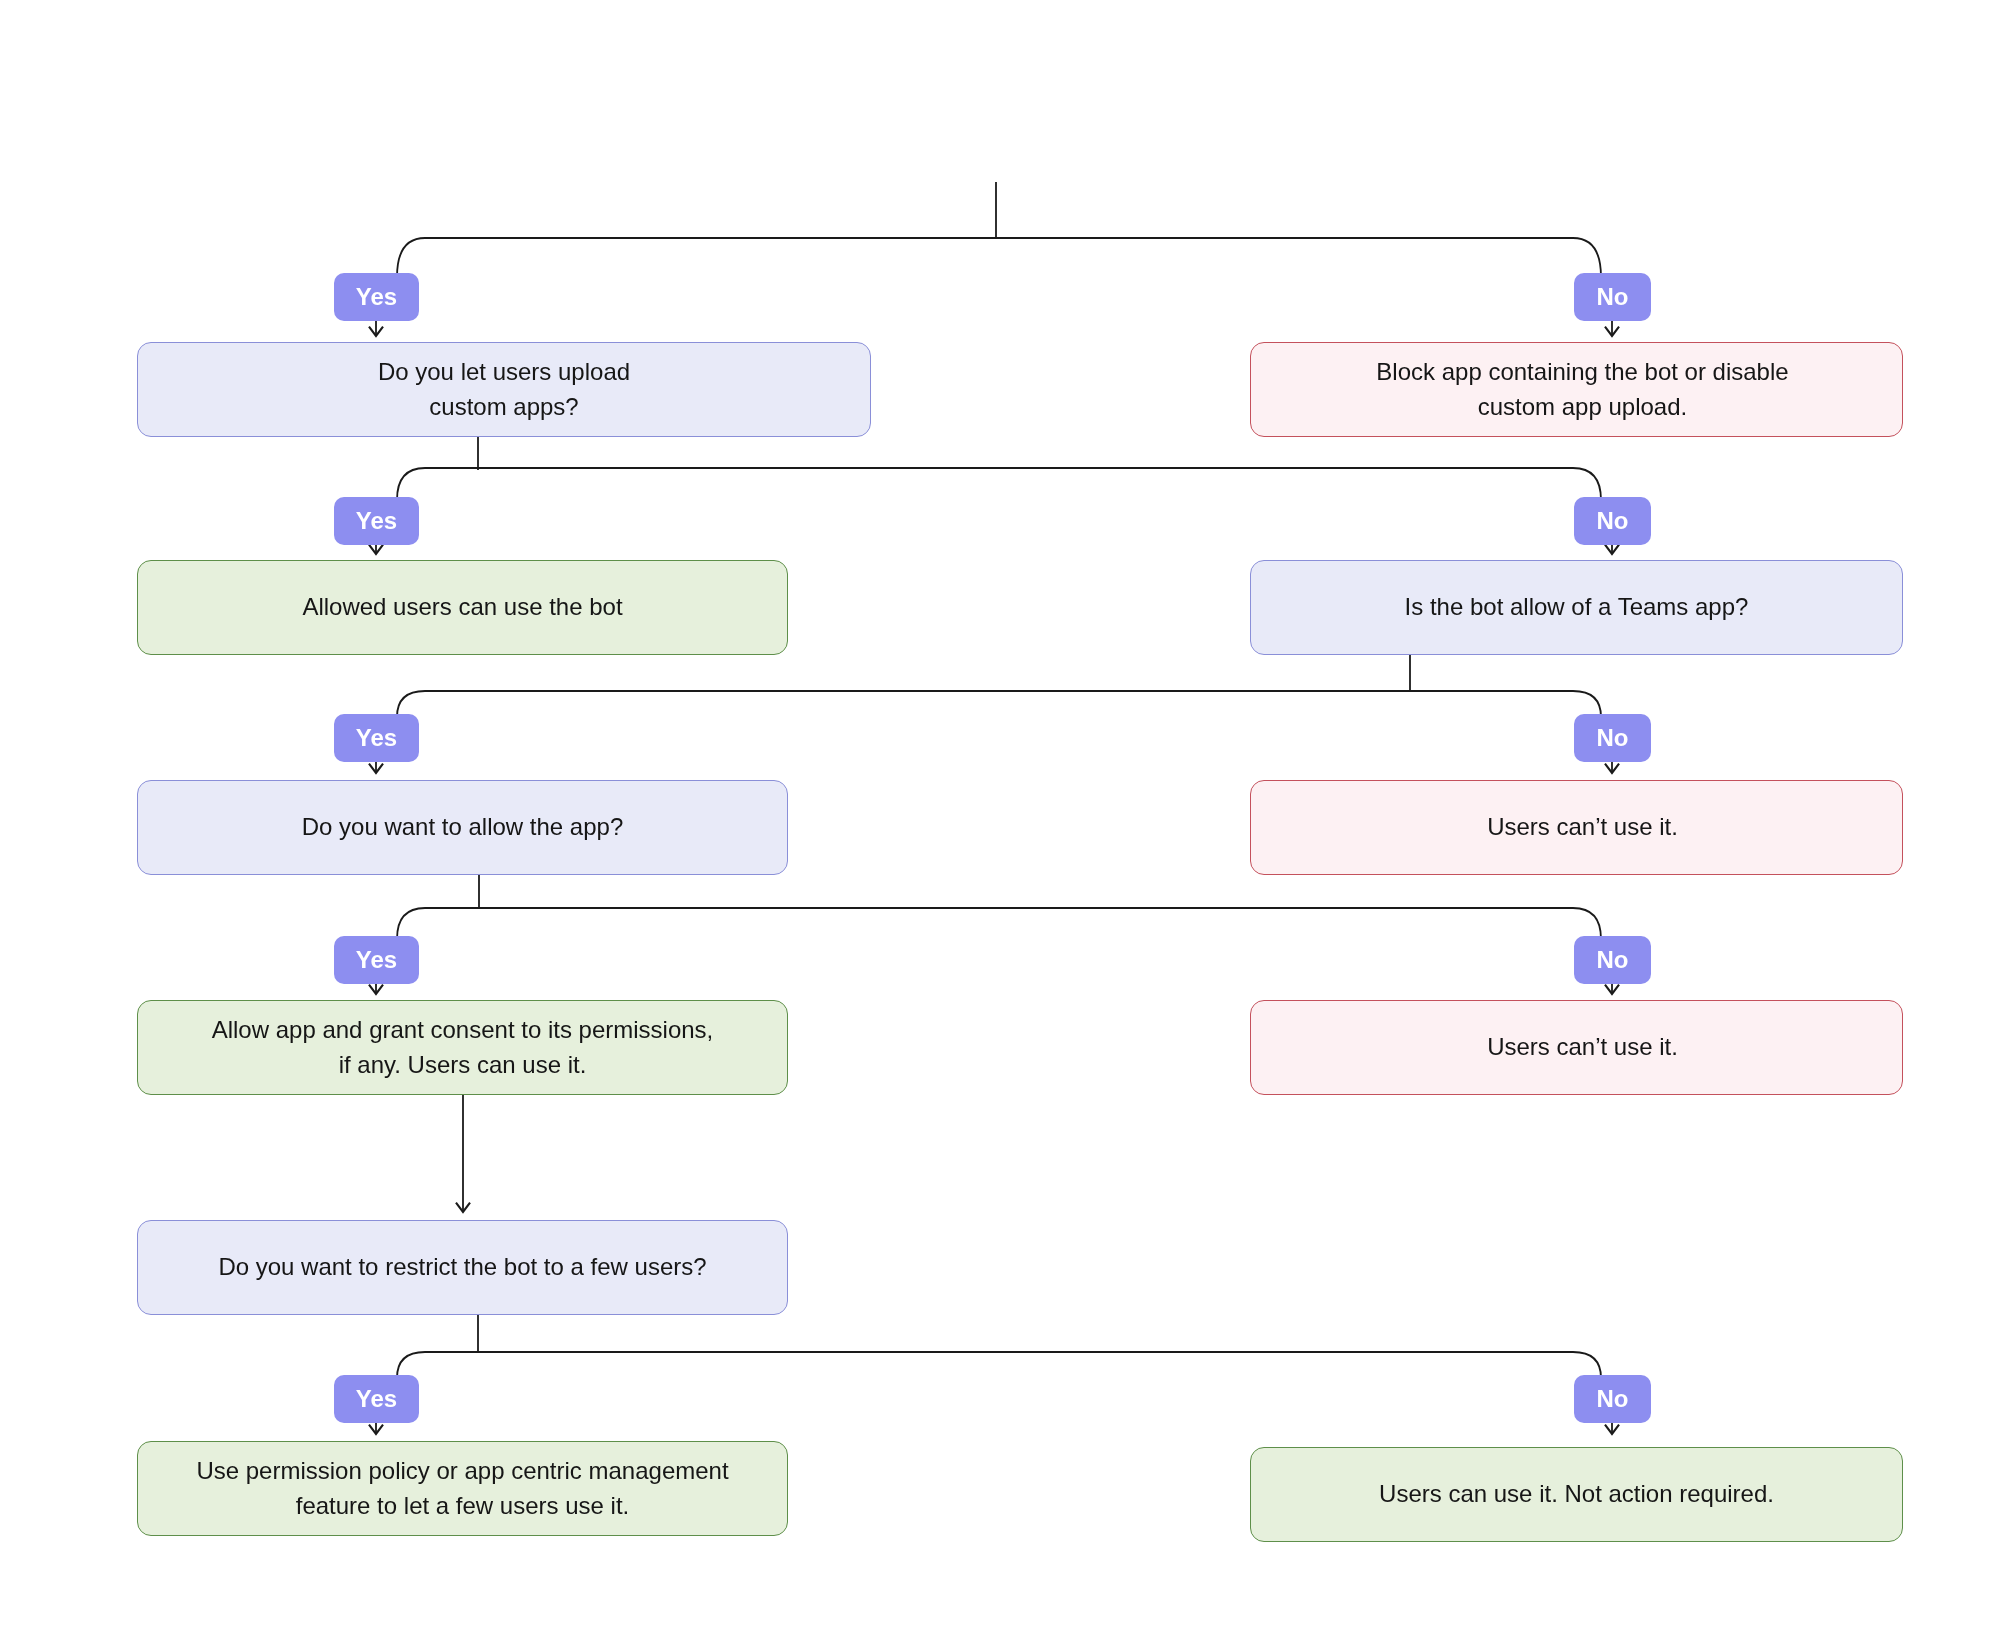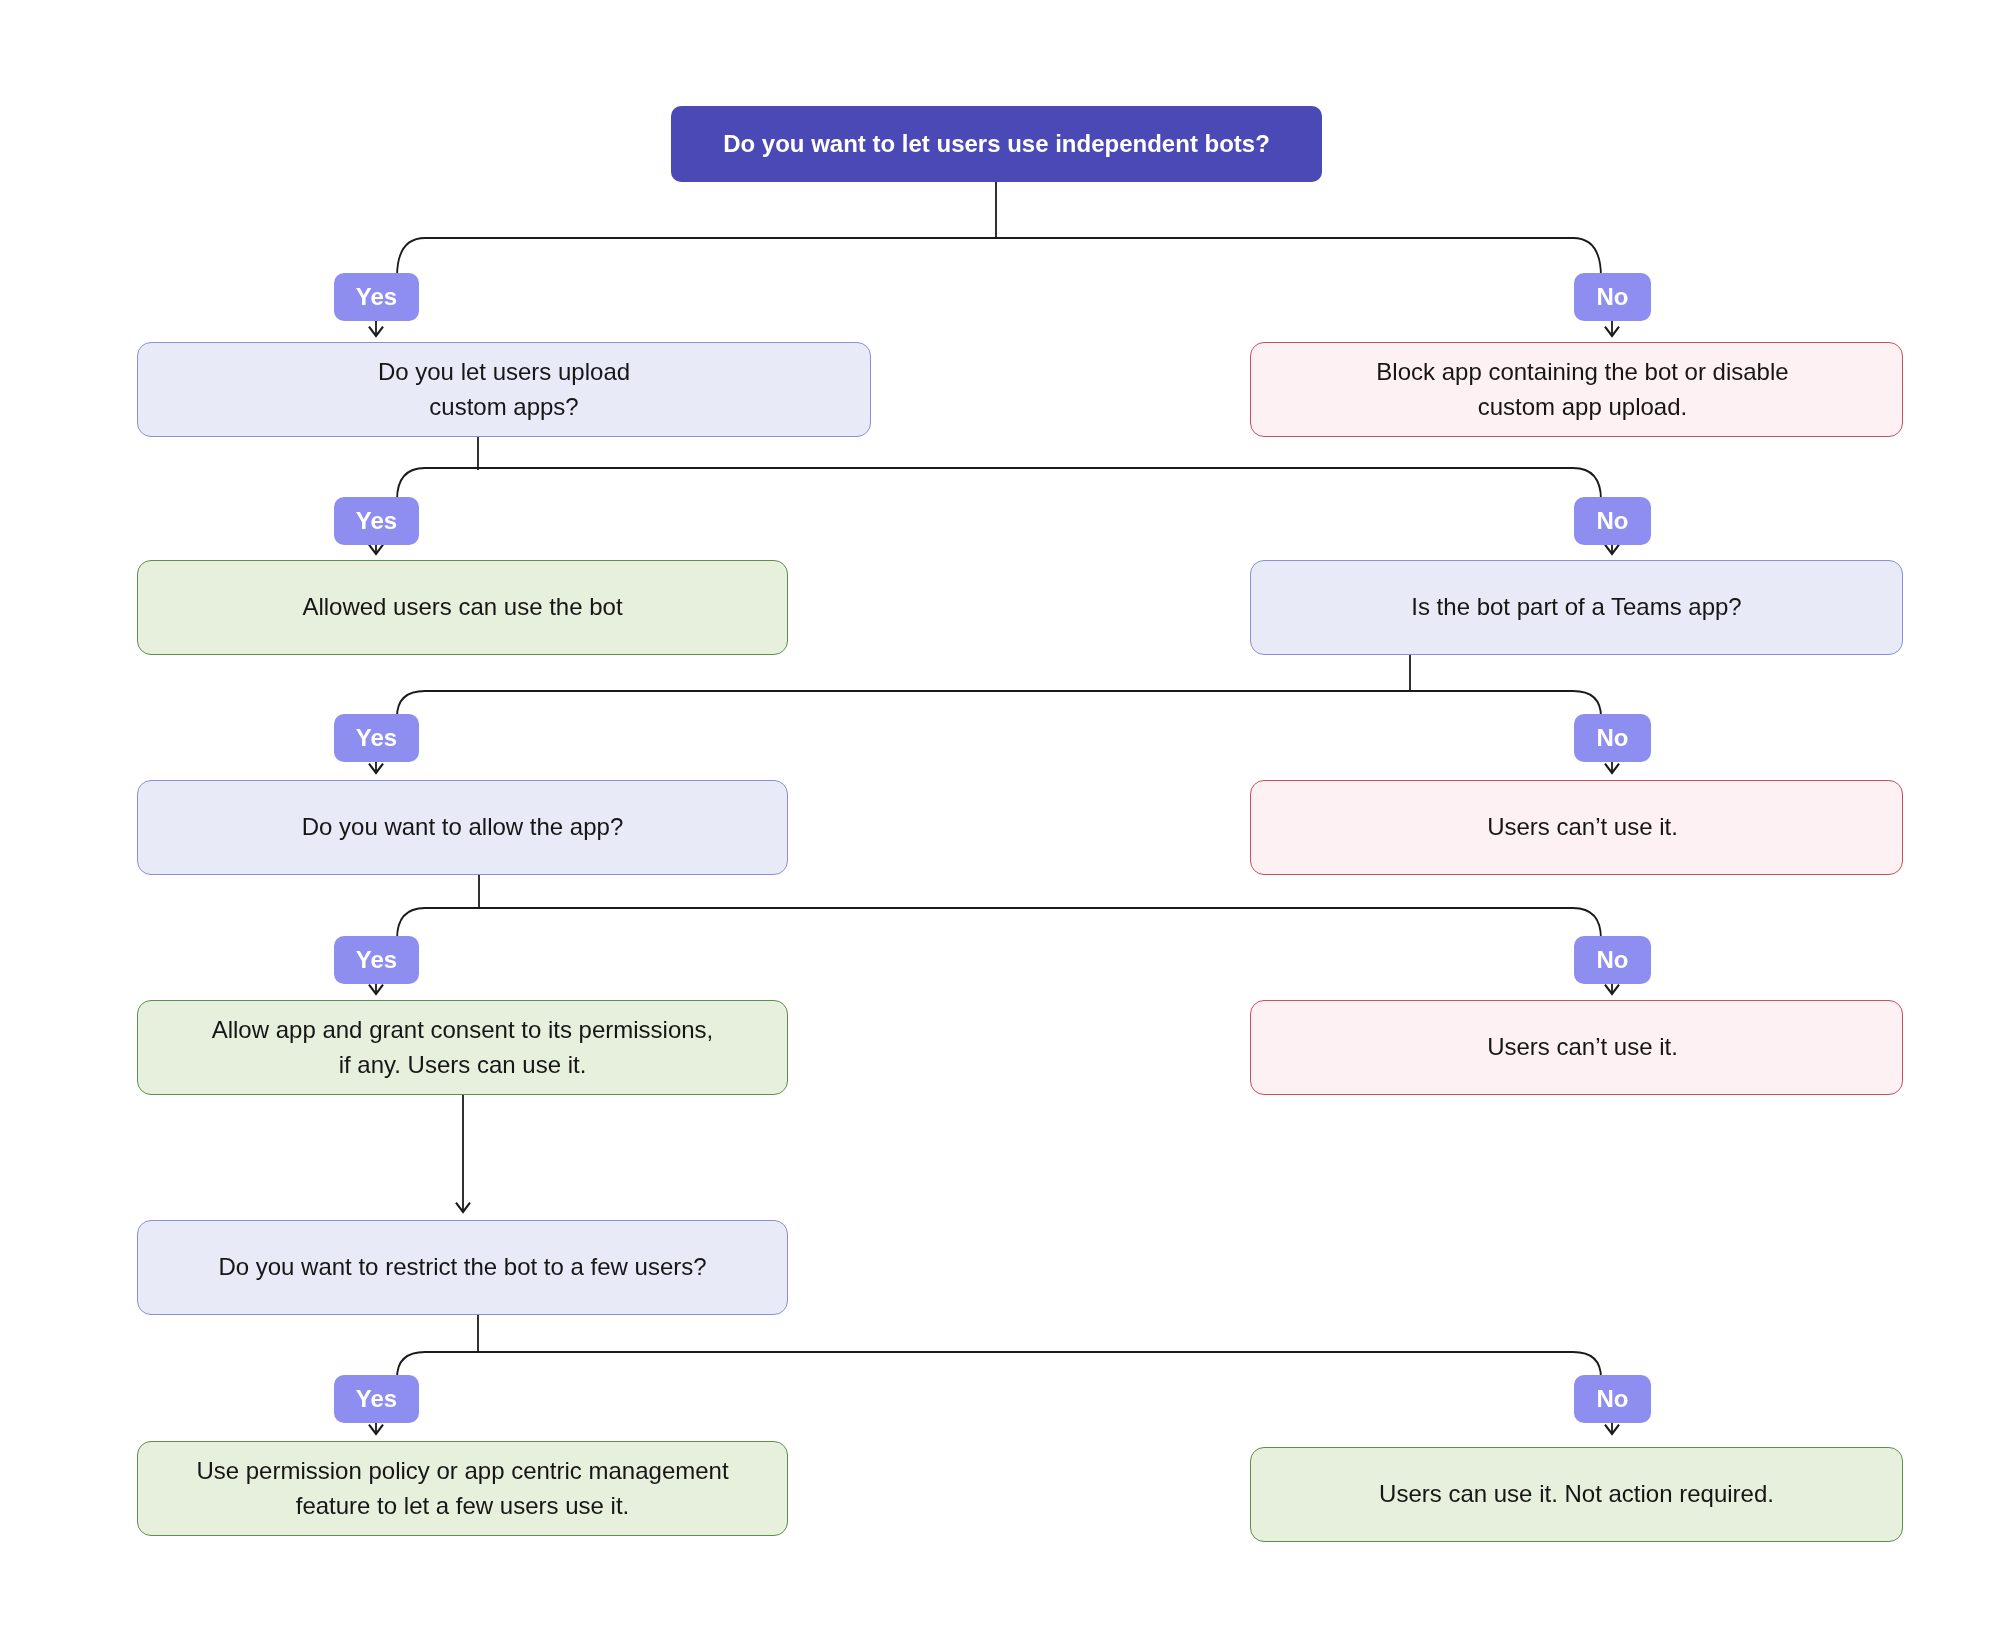--- a/index.html
+++ b/index.html
@@ -75,23 +75,20 @@
       <path d="M1612 758 V773" marker-end="url(#arr)"></path>
       <path d="M376 980 V994" marker-end="url(#arr)"></path>
       <path d="M1612 980 V994" marker-end="url(#arr)"></path>
       <path d="M376 1419 V1434" marker-end="url(#arr)"></path>
       <path d="M1612 1419 V1434" marker-end="url(#arr)"></path>
 
       <path d="M463 1095 V1212" marker-end="url(#arr)"></path>
     </g>
   </svg>
 
-  <div class="node root" style="left:671px;top:106px;width:651px;height:76px;">
-    <span class="lbl">Do you want to let users use independent bots?</span>
-  </div>
 
   <div class="badge badge-yes" style="top:273px;">
     <span>Yes</span>
   </div>
   <div class="badge badge-no" style="top:273px;">
     <span>No</span>
   </div>
 
   <div class="node q" style="left:137px;top:342px;width:734px;height:95px;">
     <span class="lbl">Do you let users upload
@@ -106,21 +103,21 @@
     <span>Yes</span>
   </div>
   <div class="badge badge-no" style="top:497px;">
     <span>No</span>
   </div>
 
   <div class="node ok" style="left:137px;top:560px;width:651px;height:95px;">
     <span class="lbl">Allowed users can use the bot</span>
   </div>
   <div class="node q" style="left:1250px;top:560px;width:653px;height:95px;">
-    <span class="lbl">Is the bot part of a Teams app?</span>
+    <span class="lbl">Is the bot allow of a Teams app?</span>
   </div>
 
   <div class="badge badge-yes" style="top:714px;">
     <span>Yes</span>
   </div>
   <div class="badge badge-no" style="top:714px;">
     <span>No</span>
   </div>
 
   <div class="node q" style="left:137px;top:780px;width:651px;height:95px;">

